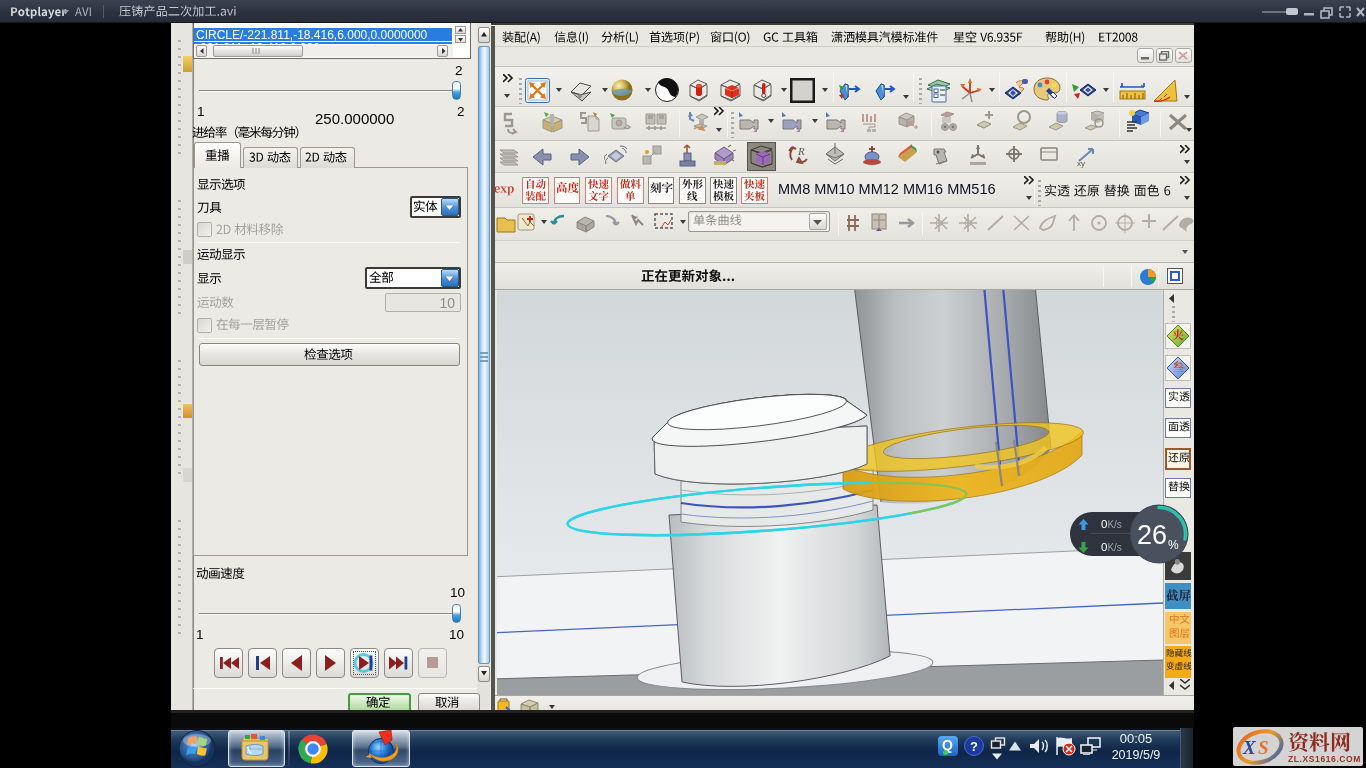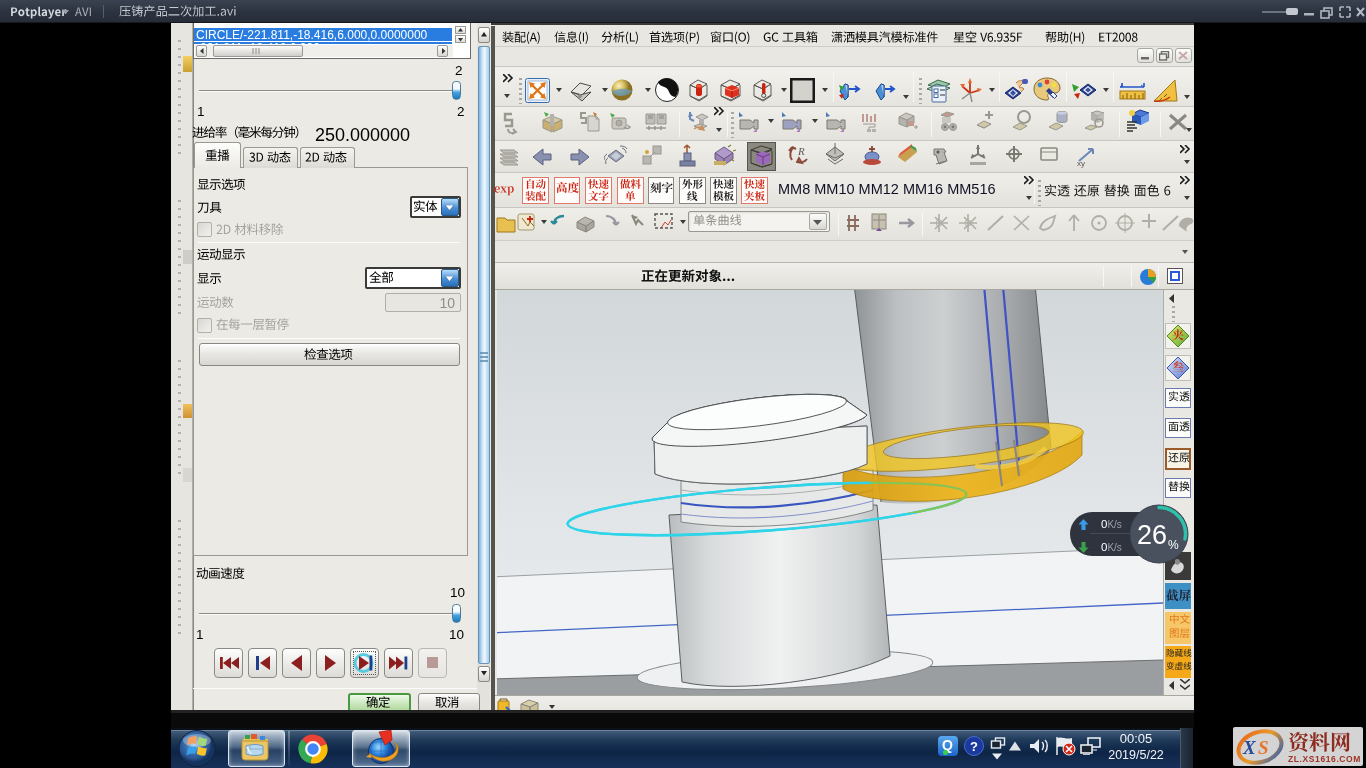--- a/index.html
+++ b/index.html
@@ -87,21 +87,21 @@
     <path d="M0 0h6L3 4.5z" fill="#222"></path>
   </svg>
 <div style="position:absolute;left:455px;top:63px;width:12px;height:14px;color:#000;font-size:13.5px">2</div>
 <div style="position:absolute;left:199px;top:90px;width:262px;height:2px;background:#8a8a86;border-bottom:1px solid #fbfbf9"></div>
 <div style="position:absolute;left:452px;top:81px;width:9px;height:19px;background:linear-gradient(#f8fbfd 40%,#49a3e0 60%,#1778c0);border:1px solid #4a7a9a;border-radius:4px 4px 5px 5px"></div>
 <div style="position:absolute;left:197px;top:104px;color:#000;font-size:13.5px">1</div>
 <div style="position:absolute;left:457px;top:104px;color:#000;font-size:13.5px">2</div>
 <svg class="t" style="left:192px;top:125px;width:116px;height:16.38px">
     <path fill="#000" transform="translate(0,11.97)" d="M1 -9.8C1.7 -9.2 2.6 -8.3 2.9 -7.7L3.7 -8.3C3.3 -8.8 2.4 -9.7 1.7 -10.3ZM9.1 -10.3V-8.3H7V-10.3H6.1V-8.3H4.3V-7.4H6.1V-5.9L6 -5.1H4.2V-4.2H5.9C5.7 -3.3 5.3 -2.3 4.4 -1.6C4.6 -1.5 4.9 -1.1 5.1 -0.9C6.2 -1.8 6.7 -3 6.9 -4.2H9.1V-1H10V-4.2H11.9V-5.1H10V-7.4H11.6V-8.3H10V-10.3ZM7 -7.4H9.1V-5.1H7L7 -5.9ZM3.3 -6H0.6V-5.1H2.4V-1.5C1.8 -1.3 1.1 -0.8 0.5 -0L1.1 0.8C1.8 -0 2.4 -0.8 2.8 -0.8C3.1 -0.8 3.5 -0.4 4 -0C4.9 0.5 5.9 0.7 7.5 0.7C8.7 0.7 11 0.6 11.9 0.5C11.9 0.3 12 -0.2 12.1 -0.4C10.9 -0.3 9 -0.2 7.5 -0.2C6.1 -0.2 5.1 -0.3 4.2 -0.8C3.8 -1.1 3.5 -1.3 3.3 -1.4Z M11.9 -0.7 12.1 0.3C13.3 -0 14.8 -0.4 16.3 -0.8L16.2 -1.6C14.6 -1.3 13 -0.9 11.9 -0.7ZM12.2 -5.3C12.3 -5.4 12.6 -5.5 14.2 -5.7C13.6 -4.9 13.1 -4.3 12.9 -4C12.5 -3.6 12.2 -3.2 11.9 -3.2C12.1 -2.9 12.2 -2.5 12.2 -2.3C12.5 -2.5 12.9 -2.6 16.2 -3.2C16.1 -3.4 16.1 -3.8 16.2 -4L13.6 -3.6C14.6 -4.7 15.5 -6.1 16.4 -7.5L15.5 -8C15.3 -7.5 15 -7 14.7 -6.6L13.1 -6.4C13.9 -7.5 14.6 -8.8 15.1 -10.2L14.2 -10.6C13.7 -9.1 12.8 -7.4 12.6 -7C12.3 -6.6 12.1 -6.3 11.8 -6.2C12 -6 12.1 -5.5 12.2 -5.3ZM19.3 -10.6C18.8 -8.8 17.5 -7 15.9 -5.9C16.2 -5.8 16.5 -5.5 16.6 -5.3C17 -5.5 17.3 -5.8 17.7 -6.1V-5.6H21.7V-6.3C22 -6 22.4 -5.7 22.8 -5.4C22.9 -5.7 23.2 -6 23.4 -6.2C22.1 -6.9 20.9 -8.4 20.1 -9.9L20.3 -10.3ZM21.5 -6.5H18C18.7 -7.2 19.2 -8.1 19.7 -9C20.2 -8.1 20.9 -7.2 21.5 -6.5ZM17.1 -4.2V1H18V0.4H21.3V1H22.2V-4.2ZM18 -0.5V-3.3H21.3V-0.5Z M33.2 -8.1C32.8 -7.6 32 -6.9 31.5 -6.5L32.1 -6C32.7 -6.4 33.5 -7 34 -7.6ZM23.5 -4.2 24 -3.5C24.8 -3.9 25.8 -4.4 26.8 -5L26.6 -5.7C25.5 -5.1 24.3 -4.6 23.5 -4.2ZM23.9 -7.5C24.6 -7.1 25.4 -6.5 25.8 -6.1L26.5 -6.6C26 -7.1 25.2 -7.7 24.5 -8.1ZM31.3 -5.1C32.2 -4.6 33.3 -3.9 33.8 -3.4L34.5 -3.9C34 -4.4 32.8 -5.2 32 -5.6ZM23.4 -2.5V-1.7H28.6V1H29.6V-1.7H34.8V-2.5H29.6V-3.6H28.6V-2.5ZM28.3 -10.4C28.5 -10.1 28.7 -9.8 28.9 -9.4H23.7V-8.6H28.3C27.9 -8 27.5 -7.5 27.3 -7.3C27.2 -7.1 27 -6.9 26.8 -6.9C26.9 -6.7 27 -6.3 27.1 -6.1C27.2 -6.2 27.5 -6.2 29 -6.3C28.4 -5.7 27.8 -5.2 27.6 -5C27.1 -4.7 26.8 -4.4 26.5 -4.4C26.6 -4.2 26.8 -3.7 26.8 -3.6C27.1 -3.7 27.5 -3.8 30.8 -4.1C31 -3.8 31.1 -3.6 31.2 -3.4L31.9 -3.7C31.7 -4.3 31 -5.2 30.4 -5.9L29.7 -5.6C30 -5.3 30.2 -5.1 30.4 -4.8L28.1 -4.6C29.2 -5.5 30.3 -6.6 31.4 -7.7L30.6 -8.2C30.3 -7.8 30 -7.5 29.7 -7.1L28.1 -7.1C28.5 -7.5 28.9 -8 29.3 -8.6H34.7V-9.4H30C29.8 -9.8 29.5 -10.3 29.2 -10.7Z M43 -4.8C43 -2.3 44 -0.3 45.5 1.2L46.2 0.8C44.8 -0.7 43.9 -2.5 43.9 -4.8C43.9 -7 44.8 -8.9 46.2 -10.4L45.5 -10.8C44 -9.2 43 -7.2 43 -4.8Z M46.5 -5.3V-3.2H47.3V-4.6H56.5V-3.3H57.3V-5.3ZM49 -7.6H54.9V-6.6H49ZM48 -8.2V-6H55.9V-8.2ZM51 -10.4C51.2 -10.2 51.4 -9.9 51.5 -9.6H46.3V-8.8H57.5V-9.6H52.6C52.4 -9.9 52.1 -10.4 51.9 -10.7ZM54.8 -4.5C53.2 -4.1 50.4 -3.9 48.1 -3.7C48.1 -3.6 48.2 -3.3 48.3 -3.2C49.1 -3.2 50.1 -3.3 51 -3.4V-2.7L47.2 -2.4L47.3 -1.8L51 -2.1V-1.3L46.6 -1.1L46.7 -0.4L51 -0.7V-0.4C51 0.6 51.4 0.8 53 0.8C53.3 0.8 55.8 0.8 56.1 0.8C57.3 0.8 57.6 0.5 57.7 -0.6C57.4 -0.7 57.1 -0.8 56.9 -0.9C56.8 -0 56.7 0.1 56.1 0.1C55.5 0.1 53.4 0.1 53 0.1C52.1 0.1 52 0 52 -0.4V-0.8L57 -1.1L56.9 -1.7L52 -1.4V-2.1L56.3 -2.4L56.2 -3L52 -2.7V-3.4C53.2 -3.6 54.3 -3.7 55.2 -3.9Z M67.2 -10C66.8 -9 66 -7.6 65.4 -6.8L66.2 -6.4C66.9 -7.2 67.6 -8.5 68.3 -9.6ZM58.5 -9.5C59.2 -8.6 59.9 -7.3 60.2 -6.5L61.1 -6.9C60.8 -7.7 60 -9 59.3 -9.9ZM62.8 -10.6V-5.7H57.7V-4.8H62C60.9 -3 59.1 -1.3 57.4 -0.4C57.7 -0.2 58 0.2 58.1 0.4C59.8 -0.6 61.6 -2.4 62.8 -4.3V1H63.8V-4.4C65 -2.5 66.8 -0.7 68.5 0.3C68.6 0.1 69 -0.3 69.2 -0.5C67.5 -1.4 65.7 -3.1 64.5 -4.8H68.9V-5.7H63.8V-10.6Z M73.3 -5.8C74.1 -5.4 75.1 -4.8 75.6 -4.3H71.8L72.1 -6.3H77.9L77.8 -4.3H75.6L76.2 -4.9C75.7 -5.4 74.7 -5.9 73.9 -6.3ZM68.9 -4.4V-3.5H70.7C70.6 -2.4 70.4 -1.4 70.2 -0.7H70.8L77.5 -0.6C77.4 -0.3 77.3 -0 77.2 0.1C77.1 0.2 77 0.3 76.8 0.3C76.5 0.3 75.9 0.3 75.3 0.2C75.4 0.4 75.5 0.8 75.5 1C76.1 1 76.8 1 77.2 1C77.5 1 77.8 0.9 78.1 0.5C78.2 0.3 78.3 -0 78.4 -0.6H80V-1.5H78.5C78.6 -2 78.6 -2.7 78.7 -3.5H80.5V-4.4H78.7L78.8 -6.7C78.8 -6.8 78.8 -7.2 78.8 -7.2H71.2C71.1 -6.3 71 -5.4 70.9 -4.4ZM77.6 -1.5H75.5L75.9 -2C75.4 -2.5 74.4 -3.1 73.6 -3.5H77.7C77.7 -2.7 77.6 -2 77.6 -1.5ZM73 -3C73.8 -2.6 74.7 -2 75.3 -1.5H71.4L71.7 -3.5H73.5ZM71.8 -10.7C71.1 -9.1 70.1 -7.4 68.9 -6.4C69.1 -6.3 69.5 -6 69.7 -5.9C70.4 -6.5 71.1 -7.5 71.7 -8.5H80.1V-9.3H72.2C72.4 -9.7 72.6 -10 72.8 -10.4Z M88.3 -10.4 87.4 -10C88.3 -8.1 89.8 -6.1 91.1 -5C91.3 -5.2 91.7 -5.6 91.9 -5.7C90.6 -6.7 89.1 -8.7 88.3 -10.4ZM83.9 -10.3C83.2 -8.4 81.9 -6.7 80.4 -5.6C80.6 -5.4 81 -5 81.2 -4.8C81.5 -5.1 81.8 -5.4 82.2 -5.8V-4.9H84.6C84.3 -2.7 83.6 -0.7 80.6 0.2C80.8 0.4 81.1 0.8 81.2 1C84.4 -0.1 85.2 -2.4 85.6 -4.9H89C88.9 -1.7 88.7 -0.5 88.4 -0.2C88.2 -0.1 88.1 -0 87.8 -0C87.5 -0 86.8 -0 85.9 -0.1C86.1 0.2 86.2 0.6 86.3 0.8C87 0.9 87.8 0.9 88.2 0.9C88.7 0.8 89 0.7 89.2 0.4C89.7 -0.1 89.8 -1.5 90 -5.4C90 -5.5 90 -5.8 90 -5.8H82.2C83.3 -7 84.2 -8.4 84.9 -10.1Z M99.4 -7V-4H97.7V-7ZM100.4 -7H102.1V-4H100.4ZM99.4 -10.6V-7.9H96.8V-2.3H97.7V-3.1H99.4V1H100.4V-3.1H102.1V-2.4H103V-7.9H100.4V-10.6ZM93.5 -10.5C93.1 -9.4 92.4 -8.2 91.7 -7.5C91.8 -7.3 92.1 -6.8 92.1 -6.6C92.6 -7.1 93 -7.6 93.4 -8.3H96.4V-9.1H93.8C94 -9.5 94.2 -9.9 94.3 -10.3ZM92 -4.3V-3.5H93.8V-0.9C93.8 -0.3 93.4 0.1 93.1 0.2C93.3 0.4 93.5 0.7 93.6 0.9C93.8 0.7 94.2 0.5 96.6 -0.7C96.5 -0.9 96.4 -1.3 96.4 -1.6L94.7 -0.7V-3.5H96.5V-4.3H94.7V-6H96.2V-6.9H92.6V-6H93.8V-4.3Z M106.4 -4.8C106.4 -7.2 105.4 -9.2 103.9 -10.8L103.2 -10.4C104.6 -8.9 105.5 -7 105.5 -4.8C105.5 -2.5 104.6 -0.7 103.2 0.8L103.9 1.2C105.4 -0.3 106.4 -2.3 106.4 -4.8Z"></path>
   </svg>
-<div style="position:absolute;left:315px;top:125px;color:#000;font-size:18px">250.000000</div>
+<div style="position:absolute;left:315px;top:110px;color:#000;font-size:15px">250.000000</div>
 <div style="position:absolute;left:193px;top:167px;width:275px;height:389px;background:#eceae4;border:1px solid #9a988f"></div>
 <div style="position:absolute;left:194px;top:142px;width:47px;height:26px;background:linear-gradient(#fdfdfb,#eceae4);border:1px solid #9a988f;border-bottom:none;border-radius:3px 3px 0 0"></div>
 <svg class="t" style="left:205px;top:148px;width:26.4px;height:16.38px">
     <path fill="#000" transform="translate(0,11.97)" d="M2 -6.8V-2.9H5.8V-2H1.6V-1.3H5.8V-0.2H0.7V0.6H12V-0.2H6.7V-1.3H11.2V-2H6.7V-2.9H10.7V-6.8H6.7V-7.6H11.9V-8.4H6.7V-9.3C8.2 -9.4 9.6 -9.6 10.7 -9.8L10.2 -10.5C8.2 -10.2 4.6 -9.9 1.7 -9.8C1.8 -9.7 1.9 -9.3 1.9 -9.1C3.1 -9.1 4.5 -9.2 5.8 -9.2V-8.4H0.7V-7.6H5.8V-6.8ZM2.9 -4.5H5.8V-3.6H2.9ZM6.7 -4.5H9.7V-3.6H6.7ZM2.9 -6.1H5.8V-5.2H2.9ZM6.7 -6.1H9.7V-5.2H6.7Z M22.4 -9.2C22.2 -8.7 21.8 -7.9 21.5 -7.3H20.7V-9.4C21.8 -9.5 22.8 -9.6 23.6 -9.8L23.1 -10.5C21.6 -10.2 18.9 -9.9 16.7 -9.8C16.8 -9.6 16.9 -9.3 17 -9.1C17.9 -9.1 18.9 -9.2 19.9 -9.3V-7.3H16.6V-6.5H19.1C18.3 -5.5 17.1 -4.6 16 -4.2C16.2 -4 16.5 -3.7 16.6 -3.5C16.8 -3.6 17.1 -3.7 17.3 -3.9V1H18.1V0.4H22.6V0.9H23.5V-3.9L23.9 -3.6C24 -3.9 24.3 -4.2 24.5 -4.3C23.5 -4.8 22.3 -5.6 21.5 -6.5H24.1V-7.3H22.3C22.6 -7.8 22.9 -8.4 23.2 -9ZM17.5 -8.8C17.8 -8.3 18.1 -7.7 18.2 -7.3L19 -7.6C18.9 -8 18.6 -8.6 18.3 -9ZM19.9 -6.2V-4.1H20.7V-6.3C21.4 -5.4 22.5 -4.4 23.5 -3.9H17.3C18.3 -4.4 19.2 -5.3 19.9 -6.2ZM19.9 -3.1V-2.1H18.1V-3.1ZM20.7 -3.1H22.6V-2.1H20.7ZM19.9 -1.4V-0.3H18.1V-1.4ZM20.7 -1.4H22.6V-0.3H20.7ZM14.3 -10.6V-8H12.7V-7.2H14.3V-4.6L12.6 -4L12.8 -3L14.3 -3.6V-0.1C14.3 0.1 14.2 0.1 14.1 0.1C13.9 0.2 13.4 0.2 12.9 0.1C13 0.4 13.1 0.8 13.2 1C14 1 14.5 1 14.8 0.8C15.1 0.7 15.2 0.4 15.2 -0.1V-3.9L16.5 -4.5L16.4 -5.3L15.2 -4.9V-7.2H16.5V-8H15.2V-10.6Z"></path>
   </svg>
 <div style="position:absolute;left:243px;top:147px;width:55px;height:21px;background:linear-gradient(#f4f3ef,#dddbd5);border:1px solid #9a988f;border-bottom:none;border-radius:3px 3px 0 0"></div>
 <svg class="t" style="left:249px;top:150px;width:43.7246px;height:15.86px">
     <path fill="#000" transform="translate(0,11.59)" d="M3.2 0.2C4.8 0.2 6.1 -0.8 6.1 -2.4C6.1 -3.6 5.2 -4.4 4.2 -4.7V-4.7C5.1 -5.1 5.8 -5.8 5.8 -6.9C5.8 -8.3 4.7 -9.1 3.2 -9.1C2.1 -9.1 1.4 -8.6 0.7 -8L1.3 -7.3C1.8 -7.8 2.4 -8.2 3.1 -8.2C4.1 -8.2 4.6 -7.6 4.6 -6.8C4.6 -5.8 4 -5.1 2.2 -5.1V-4.2C4.2 -4.2 5 -3.5 5 -2.4C5 -1.4 4.2 -0.8 3.1 -0.8C2.1 -0.8 1.5 -1.3 0.9 -1.8L0.4 -1.1C0.9 -0.4 1.8 0.2 3.2 0.2Z M7.7 0H10C12.7 0 14.1 -1.7 14.1 -4.5C14.1 -7.4 12.7 -8.9 9.9 -8.9H7.7ZM8.8 -0.9V-8H9.8C11.9 -8 13 -6.8 13 -4.5C13 -2.2 11.9 -0.9 9.8 -0.9Z M19 -9.2V-8.4H23.7V-9.2ZM25.9 -10C25.9 -9.2 25.9 -8.3 25.9 -7.4H24.1V-6.6H25.8C25.7 -3.8 25.2 -1.2 23.5 0.3C23.8 0.4 24.1 0.7 24.2 1C26 -0.7 26.5 -3.5 26.7 -6.6H28.5C28.4 -2.2 28.2 -0.6 27.9 -0.2C27.8 -0.1 27.7 -0 27.4 -0C27.2 -0 26.5 -0 25.9 -0.1C26 0.1 26.1 0.5 26.1 0.8C26.8 0.8 27.5 0.8 27.8 0.8C28.2 0.8 28.5 0.6 28.7 0.3C29.1 -0.2 29.3 -1.9 29.5 -7C29.5 -7.1 29.5 -7.4 29.5 -7.4H26.8C26.8 -8.3 26.8 -9.2 26.8 -10ZM19 -0.5 19 -0.5V-0.5C19.3 -0.7 19.7 -0.8 23.1 -1.6L23.4 -0.8L24.2 -1C23.9 -1.9 23.4 -3.4 22.9 -4.5L22.2 -4.2C22.4 -3.7 22.7 -3 22.9 -2.4L20 -1.8C20.4 -2.9 20.9 -4.2 21.2 -5.5H24V-6.3H18.6V-5.5H20.3C20 -4.1 19.4 -2.6 19.3 -2.2C19.1 -1.8 18.9 -1.4 18.7 -1.4C18.8 -1.2 19 -0.7 19 -0.5Z M34.5 -5C35.2 -4.6 36.1 -3.9 36.4 -3.5L37.3 -4C36.8 -4.5 36 -5.1 35.2 -5.5ZM33.1 -2.9V-0.5C33.1 0.5 33.5 0.7 34.9 0.7C35.2 0.7 37.4 0.7 37.8 0.7C38.9 0.7 39.2 0.3 39.3 -1.2C39.1 -1.3 38.7 -1.4 38.5 -1.6C38.4 -0.3 38.3 -0.1 37.7 -0.1C37.2 -0.1 35.3 -0.1 34.9 -0.1C34.2 -0.1 34 -0.2 34 -0.5V-2.9ZM34.8 -3.2C35.5 -2.6 36.4 -1.7 36.8 -1.1L37.5 -1.6C37.1 -2.2 36.2 -3 35.5 -3.6ZM39 -2.9C39.6 -1.8 40.2 -0.4 40.4 0.4L41.3 0.1C41.1 -0.8 40.4 -2.1 39.8 -3.1ZM31.7 -2.9C31.5 -2 31 -0.7 30.5 0.1L31.3 0.5C31.8 -0.3 32.3 -1.7 32.5 -2.7ZM35.5 -10.3C35.4 -9.7 35.4 -9.1 35.2 -8.5H30.5V-7.7H35C34.4 -6.1 33.2 -4.8 30.4 -4.1C30.6 -3.9 30.8 -3.5 30.9 -3.3C34.1 -4.1 35.4 -5.7 36 -7.7C36.9 -5.5 38.5 -4 40.9 -3.3C41 -3.6 41.3 -4 41.5 -4.2C39.3 -4.7 37.8 -5.9 36.9 -7.7H41.4V-8.5H36.2C36.3 -9.1 36.4 -9.7 36.5 -10.3Z"></path>
   </svg>
 <div style="position:absolute;left:300px;top:147px;width:55px;height:21px;background:linear-gradient(#f4f3ef,#dddbd5);border:1px solid #9a988f;border-bottom:none;border-radius:3px 3px 0 0"></div>
@@ -1095,21 +1095,21 @@
     <circle cx="15" cy="14" r="6" fill="#d02818" stroke="#fff"></circle>
     <path d="M12 11l6 6m0-6l-6 6" stroke="#fff" stroke-width="1.6"></path>
   </svg>
 <svg style="position:absolute;left:1080px;top:736px" width="22" height="19">
     <rect x="8" y="2" width="12" height="9" fill="none" stroke="#e8ecf0" stroke-width="1.6"></rect>
     <path d="M11 14h6" stroke="#e8ecf0"></path>
     <rect x="1" y="9" width="11" height="8" fill="#1a2430" stroke="#e8ecf0" stroke-width="1.6"></rect>
     <path d="M3 19h7" stroke="#e8ecf0" stroke-width="1.6"></path>
   </svg>
 <div style="position:absolute;left:1103px;top:731px;width:66px;text-align:center;color:#f0f3f6;font-size:13px">00:05</div>
-<div style="position:absolute;left:1103px;top:748px;width:66px;text-align:center;color:#f0f3f6;font-size:12.5px">2019/5/22</div>
+<div style="position:absolute;left:1103px;top:748px;width:66px;text-align:center;color:#f0f3f6;font-size:12.5px">2019/5/9</div>
 <div style="position:absolute;left:1180px;top:728px;width:13px;height:40px;background:linear-gradient(90deg,#2a3848,#1a2430);border-left:1px solid #4a5a6a"></div>
 <div style="position:absolute;left:1233px;top:727px;width:130px;height:39px;background:#d4d4d4;border-radius:2px"></div>
 <svg style="position:absolute;left:1236px;top:729px" width="49" height="36">
     <defs>
       <linearGradient id="wm1" x1="0" y1="0" x2="1" y2="1">
         <stop offset="0" stop-color="#e8641a"></stop>
         <stop offset=".5" stop-color="#e89a2a"></stop>
         <stop offset="1" stop-color="#2a5ab8"></stop>
       </linearGradient>
     </defs>

